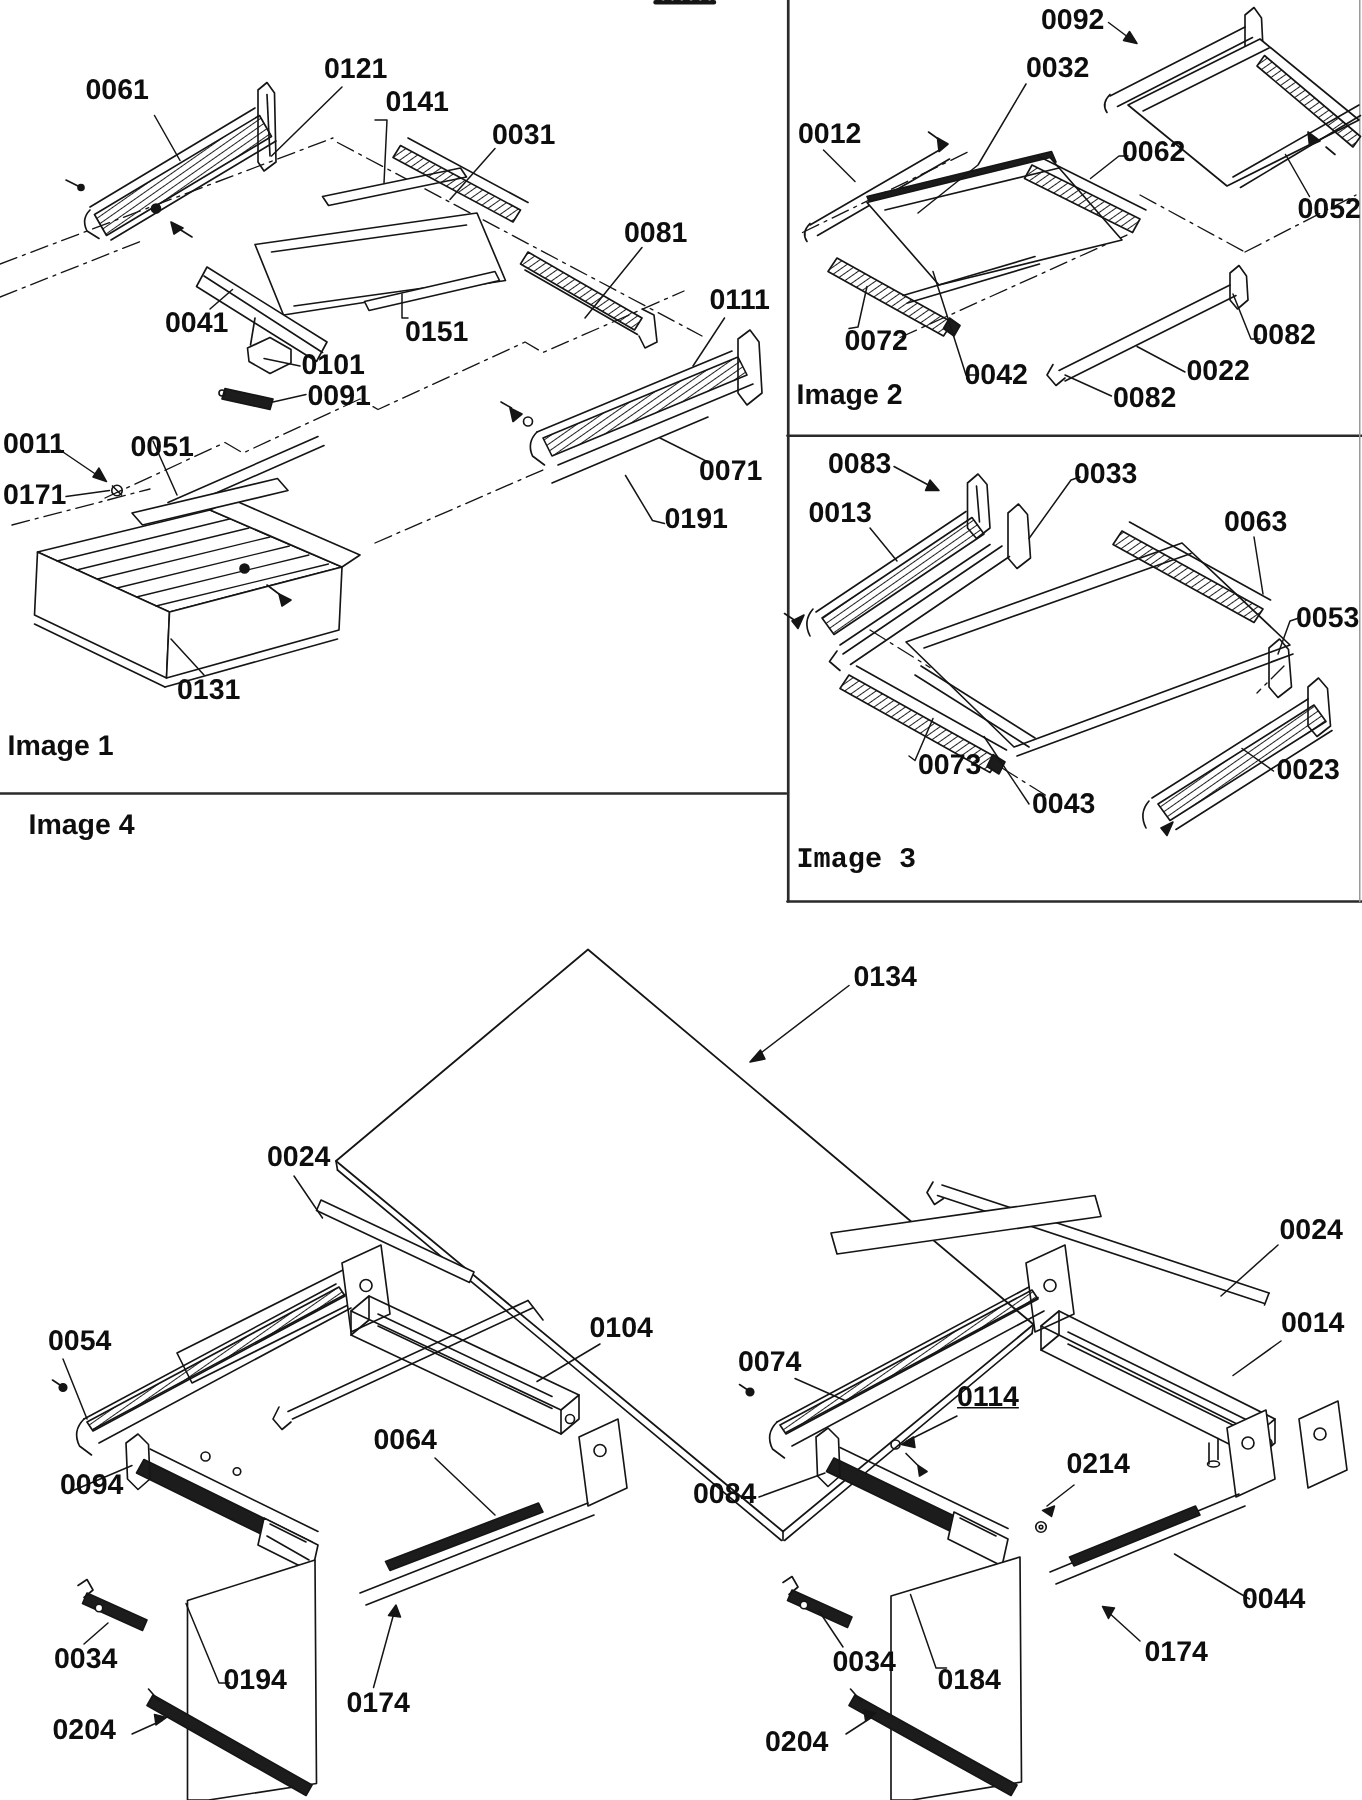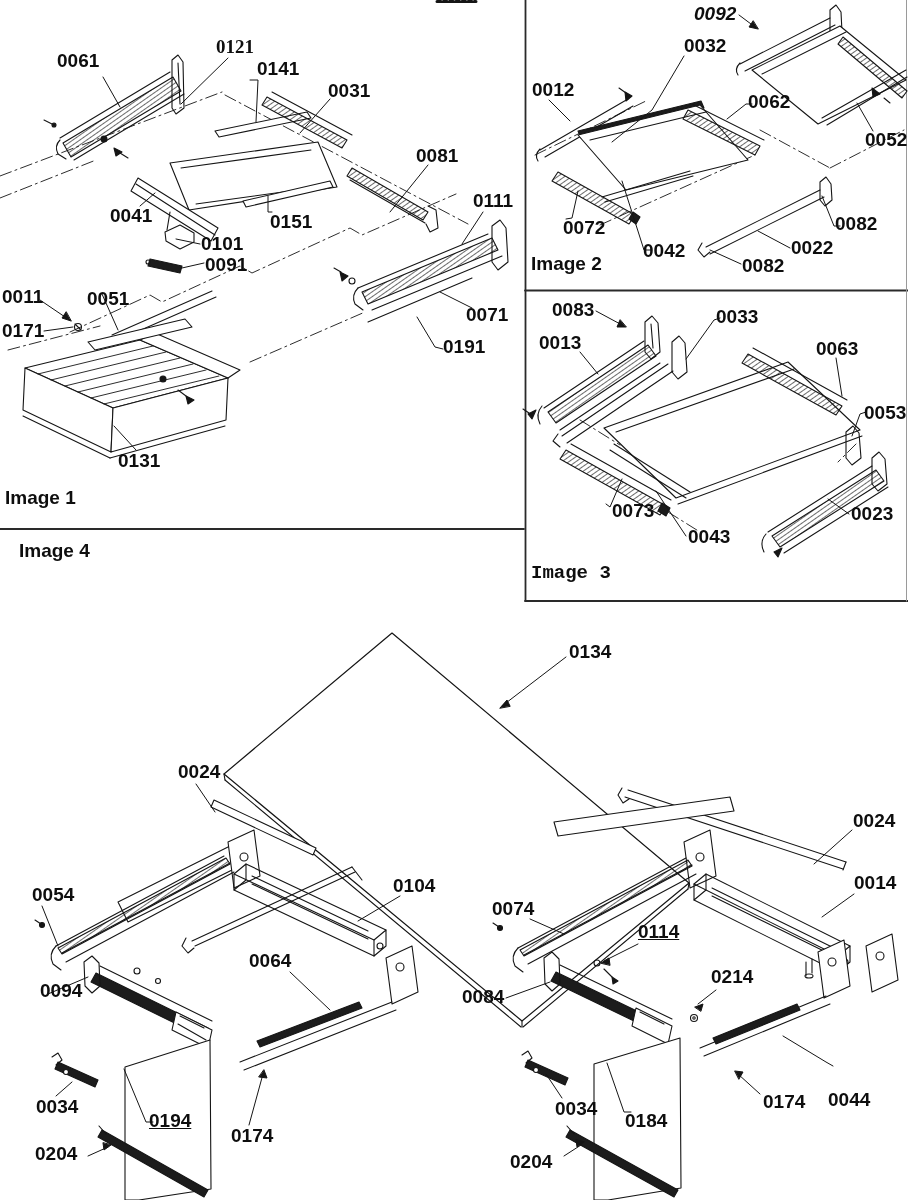--- a/index.html
+++ b/index.html
@@ -453,36 +453,36 @@
     <path d="M760,1094 L738,1074"></path>
     <polygon points="735,1071 743,1072 739,1079" fill="#151515"></polygon>
     <path d="M833,1066 L826,1062 L783,1036"></path>
     <line x1="564" y1="1156" x2="581" y2="1145"></line>
     <polygon points="584,1142 577,1147 576,1140" fill="#151515"></polygon>
   </g>
 </svg>
 
 <div id="label-layer">
     <div class="part-label" style="left: 57px; top: 51px;">0061</div>
-    <div class="part-label" style="left: 216px; top: 37px; font-family: Liberation Serif, serif;">0121</div>
+    <div class="part-label" style="left: 216px; top: 37px;">0121</div>
     <div class="part-label" style="left: 257px; top: 59px;">0141</div>
     <div class="part-label" style="left: 328px; top: 81px; text-align: center;">0031</div>
     <div class="part-label" style="left: 416px; top: 146px;">0081</div>
     <div class="part-label" style="left: 110px; top: 206px;">0041</div>
     <div class="part-label" style="left: 270px; top: 212px;">0151</div>
     <div class="part-label" style="left: 201px; top: 234px;">0101</div>
     <div class="part-label" style="left: 205px; top: 255px;">0091</div>
     <div class="part-label" style="left: 473px; top: 191px;">0111</div>
     <div class="part-label" style="left: 87px; top: 275px; margin-top: 14px;">0051</div>
     <div class="part-label" style="left: 2px; top: 287px;">0011</div>
     <div class="part-label" style="left: 2px; top: 321px;">0171</div>
     <div class="part-label" style="left: 466px; top: 305px;">0071</div>
     <div class="part-label" style="left: 443px; top: 337px;">0191</div>
     <div class="part-label" style="left: 118px; top: 451px;">0131</div>
-    <div class="part-label" style="left: 694px; top: 4px; font-style: italic;">0092</div>
+    <div class="part-label" style="left: 694px; top: 4px;">0092</div>
     <div class="part-label" style="left: 684px; top: 36px;">0032</div>
     <div class="part-label" style="left: 532px; top: 80px;">0012</div>
     <div class="part-label" style="left: 748px; top: 92px;">0062</div>
     <div class="part-label" style="left: 865px; top: 130px;">0052</div>
     <div class="part-label" style="left: 563px; top: 218px;">0072</div>
     <div class="part-label" style="left: 643px; top: 241px;">0042</div>
     <div class="part-label" style="left: 835px; top: 214px;">0082</div>
     <div class="part-label" style="left: 791px; top: 238px;">0022</div>
     <div class="part-label" style="left: 742px; top: 256px;">0082</div>
     <div class="part-label" style="left: 552px; top: 300px;">0083</div>
@@ -499,25 +499,25 @@
     <div class="part-label" style="left: 32px; top: 885px;">0054</div>
     <div class="part-label" style="left: 393px; top: 876px;">0104</div>
     <div class="part-label" style="left: 492px; top: 899px;">0074</div>
     <div class="part-label" style="left: 854px; top: 873px;">0014</div>
     <div class="part-label" style="left: 249px; top: 951px;">0064</div>
     <div class="part-label" style="left: 638px; top: 922px; text-decoration: underline;">0114</div>
     <div class="part-label" style="left: 1px; top: 981px; margin-left: 39px;">0094</div>
     <div class="part-label" style="left: 462px; top: 987px;">0084</div>
     <div class="part-label" style="left: 711px; top: 967px;">0214</div>
     <div class="part-label" style="left: 36px; top: 1097px;">0034</div>
-    <div class="part-label" style="left: 149px; top: 1111px; text-decoration: underline;">0194</div>
+    <div class="part-label" style="left: 149px; top: 1111px;">0194</div>
     <div class="part-label" style="left: 231px; top: 1126px;">0174</div>
     <div class="part-label" style="left: 35px; top: 1144px;">0204</div>
     <div class="part-label" style="left: 555px; top: 1099px;">0034</div>
     <div class="part-label" style="left: 625px; top: 1111px;">0184</div>
     <div class="part-label" style="left: 763px; top: 1092px;">0174</div>
-    <div class="part-label" style="left: 828px; top: 1057px; margin-top: 33px;">0044</div>
+    <div class="part-label" style="left: 828px; top: 1057px;">0044</div>
     <div class="part-label" style="left: 510px; top: 1152px;">0204</div>
     <div class="caption" style="left: 5px; top: 488px;">Image 1</div>
     <div class="caption" style="left: 531px; top: 254px;">Image 2</div>
     <div class="caption" style="left: 531px; top: 563px; font-family: Liberation Mono, monospace;">Image 3</div>
     <div class="caption" style="left: 3px; top: 541px; margin-left: 16px;">Image 4</div>
   </div>
 
 </body></html>

